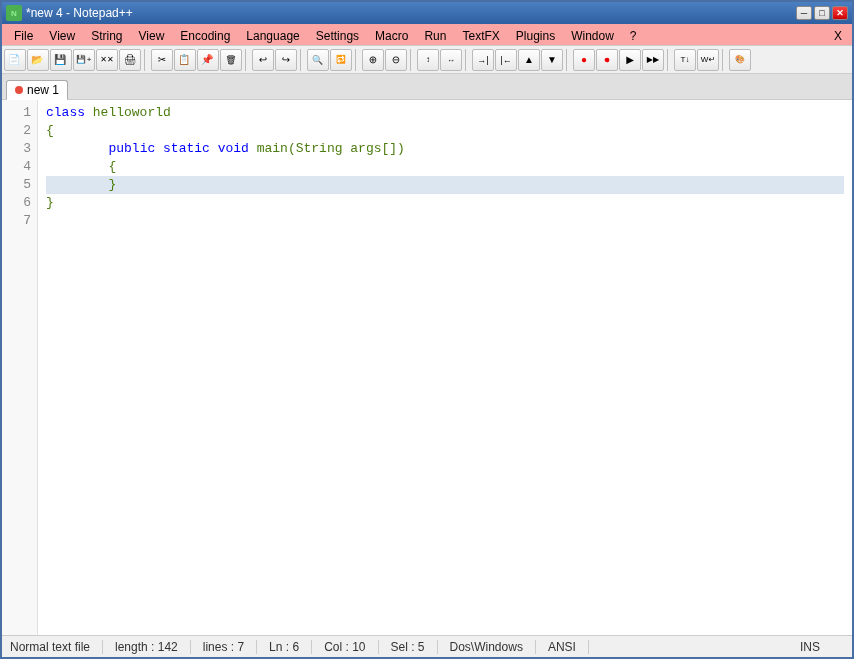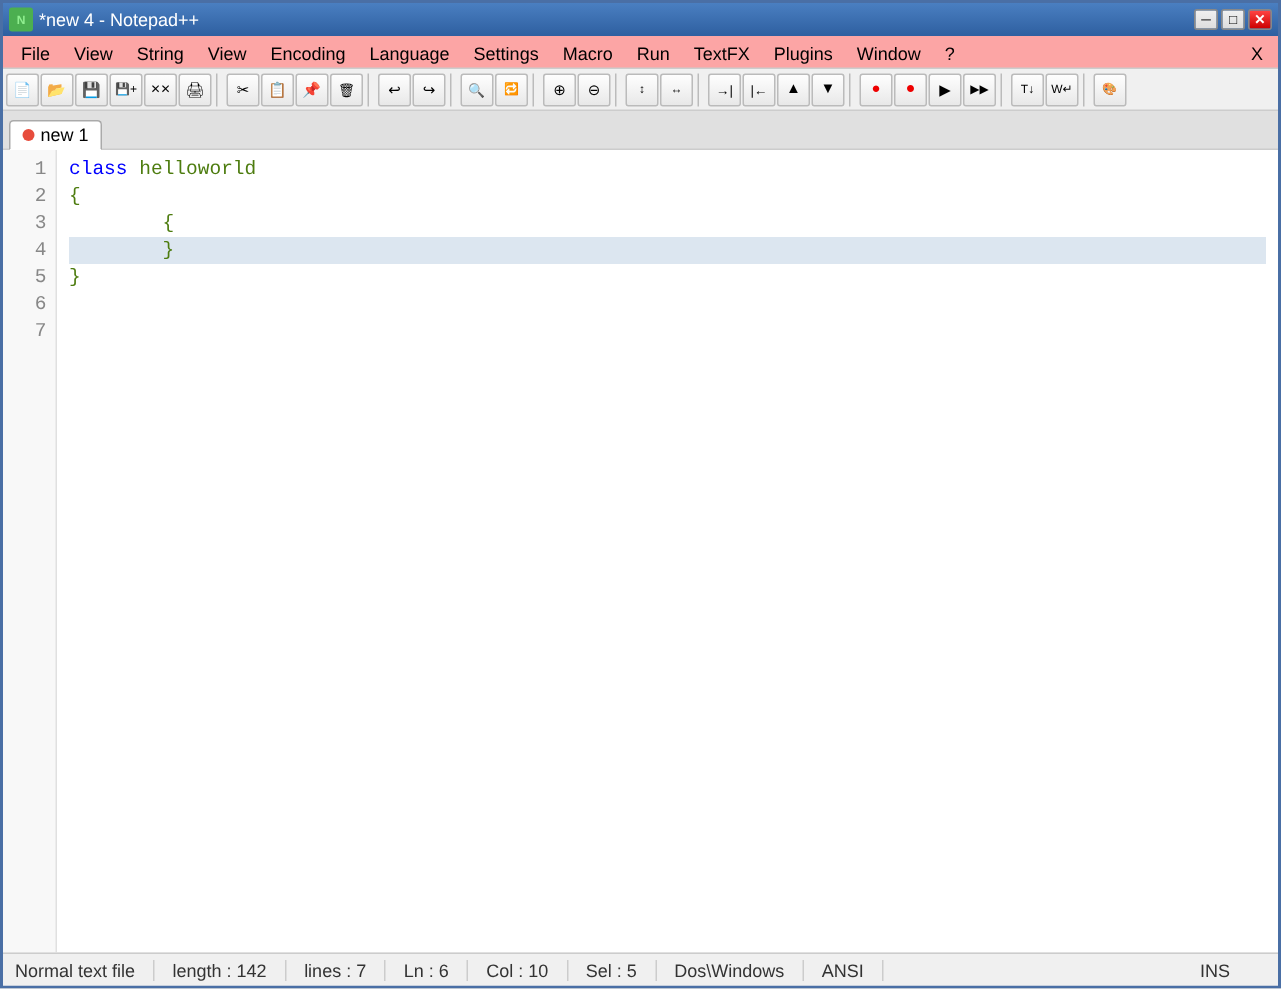--- a/index.html
+++ b/index.html
@@ -334,20 +334,23 @@
     <div class="code-area">
 
       <div class="code-line">
         <span class="kw">class</span><span class="plain"> helloworld</span>
       </div>
 
       <div class="code-line">
         <span class="plain">{</span>
       </div>
 
+      <div class="code-line">
+        <span class="plain">        </span><span class="kw">public</span><span class="plain"> </span><span class="kw">static</span><span class="plain"> </span><span class="kw">void</span><span class="plain"> main(String args[])</span>
+      </div>
 
       <div class="code-line">
         <span class="plain">        {</span>
       </div>
 
 
       <div class="code-line highlighted">
         <span class="plain">        }</span>
       </div>
 

